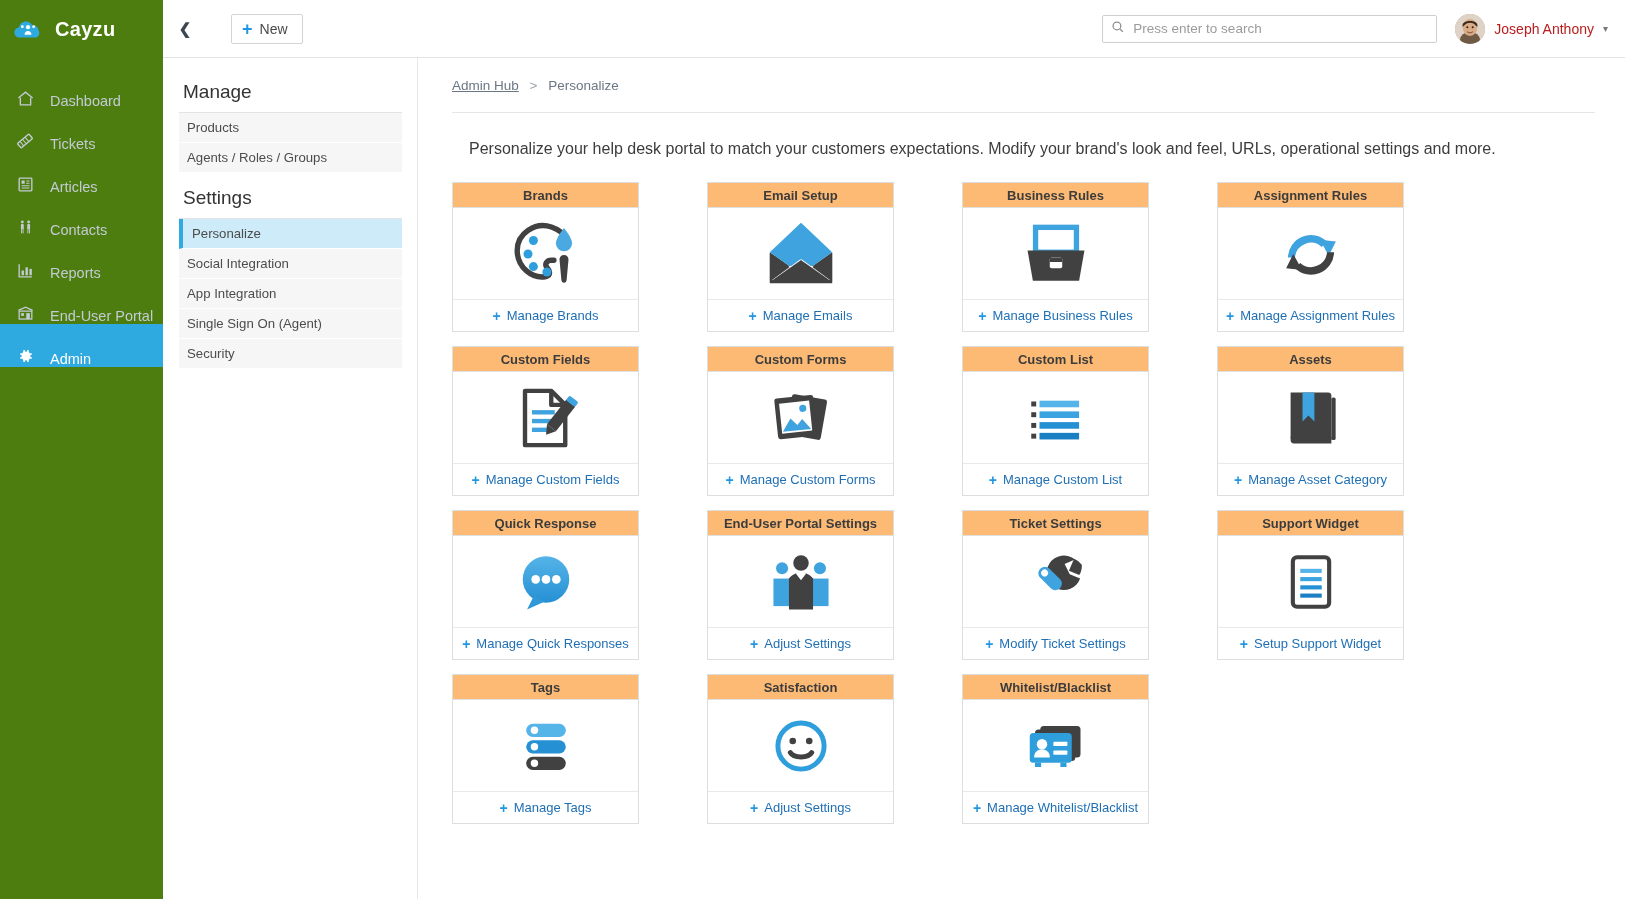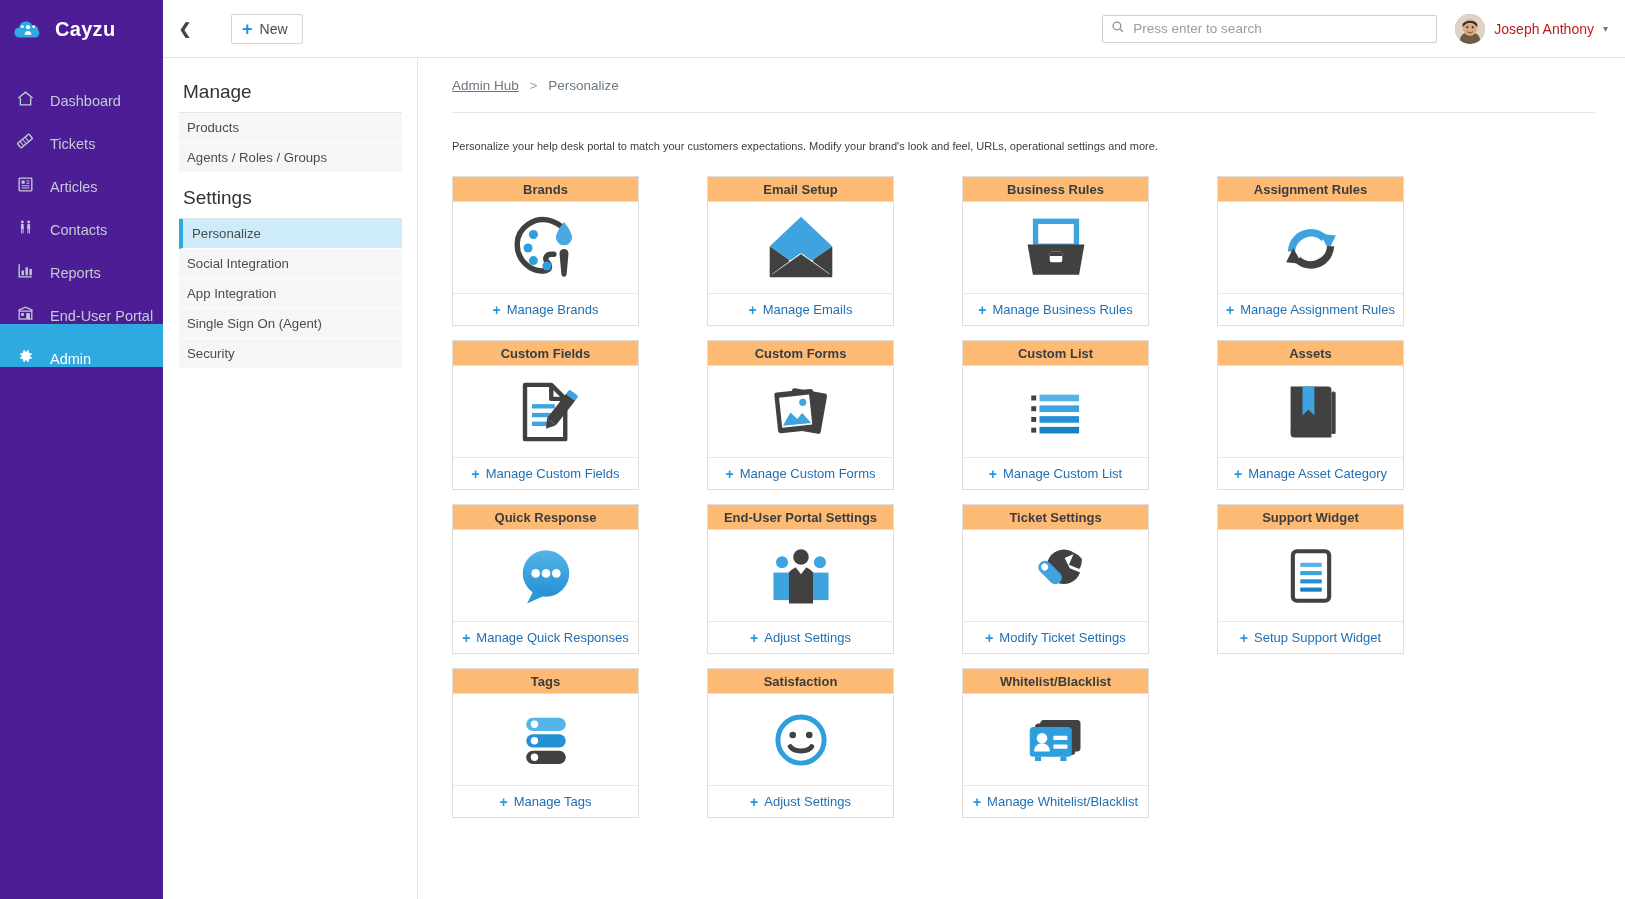--- a/index.html
+++ b/index.html
@@ -5,21 +5,21 @@
   * { box-sizing: border-box; margin: 0; padding: 0; }
   html, body {
     width: 1625px; height: 899px;
     font-family: "Liberation Sans", sans-serif;
     background: #ffffff; overflow: hidden;
   }
   .app { display: flex; width: 1625px; height: 899px; }
 
   
   .sidebar {
-    width: 163px; flex: 0 0 163px; background: #4c1d95;
+    width: 163px; flex: 0 0 163px; background: #4d7c0f;
     display: flex; flex-direction: column;
   }
   .brand {
     height: 58px; display: flex; align-items: center;
     padding-left: 13px; gap: 12px;
   }
   .brand-logo { width: 30px; height: 26px; display: block; }
   .brand-name {
     color: #ffffff; font-size: 20px; font-weight: bold;
     letter-spacing: .3px;
@@ -93,21 +93,21 @@
   }
   .panel-item.active {
     background: #cdebf9; border-left: 4px solid #2eaae1; padding-left: 9px;
   }
 
   .workspace { flex: 1; padding: 20px 30px 0 34px; min-width: 0; overflow: hidden; }
   .breadcrumb { font-size: 13.5px; color: #6b7785; padding-bottom: 19px; border-bottom: 1px solid #e6e6e6; }
   .crumb-link { color: #6b7785; text-decoration: underline; cursor: pointer; }
   .crumb-sep { margin: 0 7px; color: #9aa3ab; }
   .crumb-current { color: #6b7785; }
-  .intro { font-size: 11px; color: #3d3d3d; padding: 27px 0 24px 0; }
+  .intro { font-size: 16px; color: #3d3d3d; padding: 27px 0 24px 0; margin-left: 17px; }
 
   .card-grid { display: flex; flex-wrap: wrap; gap: 14px 68px; }
   .card {
     width: 187px; border: 1px solid #dedede; background: #fff;
     display: flex; flex-direction: column;
   }
   .card-title {
     height: 25px; background: #fdba74; border-bottom: 1px solid #e0e0e0;
     display: flex; align-items: center; justify-content: center;
     font-size: 13px; font-weight: bold; color: #3c3c3c; text-align: center;

